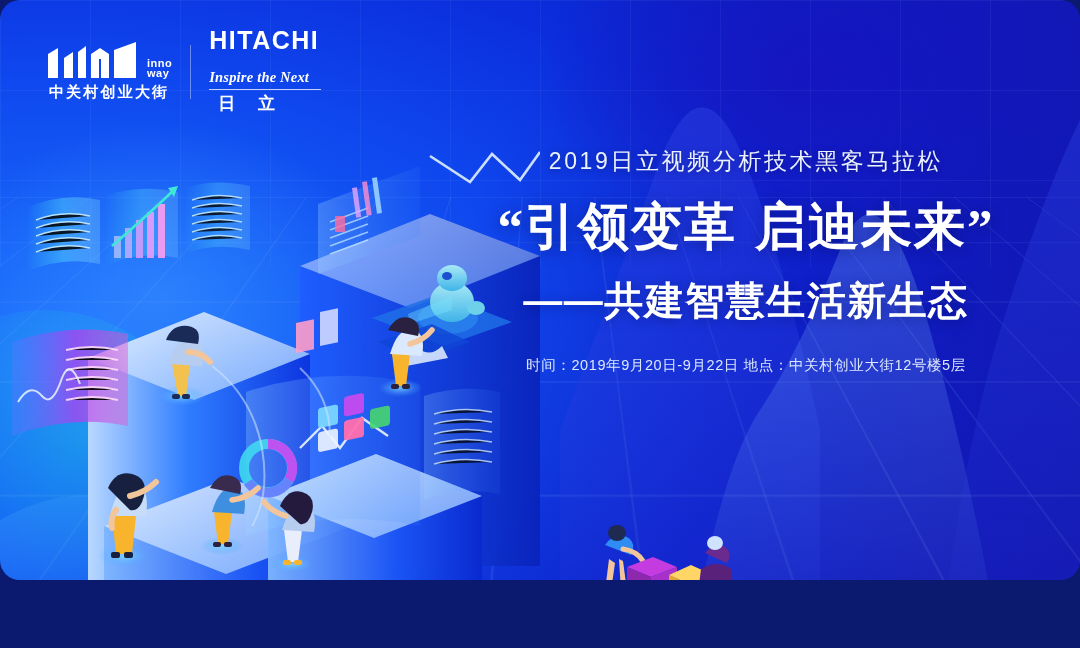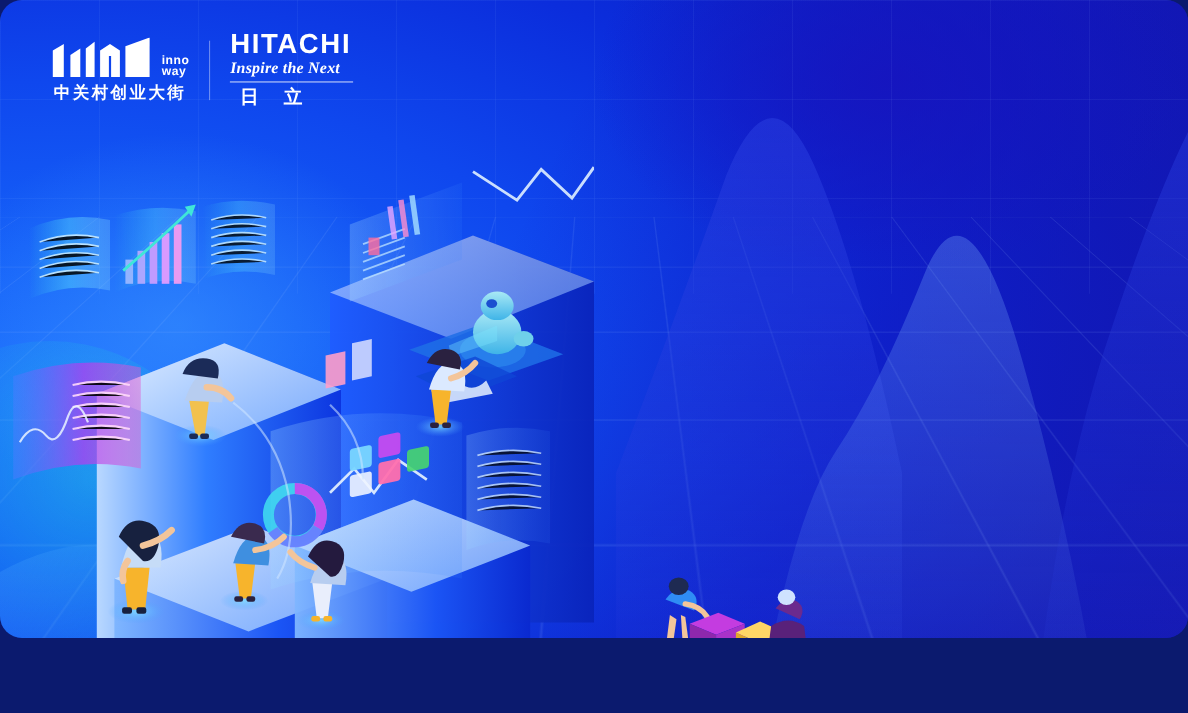--- a/index.html
+++ b/index.html
@@ -64,21 +64,21 @@
   .inno-cn{
     color:#fff;font-size:15px;letter-spacing:2.2px;font-weight:700;white-space:nowrap;
   }
   .logo-sep{width:1px;height:54px;background:rgba(255,255,255,.38);}
   .logo-hitachi{display:flex;flex-direction:column;}
   .hitachi-main{
     color:#fff;font-weight:700;font-size:25px;letter-spacing:1.5px;line-height:1;
   }
   .hitachi-sub{
     color:#fff;font-size:14.5px;font-style:italic;font-weight:700;letter-spacing:.2px;
-    margin-top:1px;font-family:"Liberation Serif","DejaVu Serif",serif;
+    margin-top:16px;font-family:"Liberation Serif","DejaVu Serif",serif;
   }
   .hitachi-rule{width:112px;height:1px;background:rgba(255,255,255,.75);margin:3px 0 2px;}
   .hitachi-cn{color:#fff;font-size:17px;font-weight:700;letter-spacing:9px;text-indent:9px;}
   
   .textblock{position:absolute;left:486px;top:146px;width:520px;text-align:center;}
   .t-sub{
     color:#eaf2ff;font-size:23px;letter-spacing:2.6px;font-weight:400;white-space:nowrap;
     text-shadow:0 1px 6px rgba(0,0,40,.35);
   }
   .t-main{
@@ -405,14 +405,22 @@
       <ellipse cx="150" cy="38" rx="8" ry="7" fill="#cfe2ff"></ellipse>
       <path d="M136 64 q16 -10 30 0 l4 32 l-38 0 z" fill="#59217a"></path>
     </g>
     <g>
       <ellipse cx="86" cy="104" rx="28" ry="12" fill="#2f7fe8"></ellipse>
       <path d="M86 104 L60 100 Q72 86 92 88 Z" fill="#ff9a4d"></path>
       <path d="M86 104 L92 88 Q104 92 106 100 Z" fill="#ffc078"></path>
     </g>
   </svg>
 
+  <div class="textblock">
+    <div class="t-sub">2019日立视频分析技术黑客马拉松</div>
+    <div class="t-main">
+      <span class="q">“</span><span>引领变革</span><span class="gap"></span><span>启迪未来</span><span class="q">”</span>
+    </div>
+    <div class="t-third">——共建智慧生活新生态</div>
+    <div class="t-meta">时间：2019年9月20日-9月22日  地点：中关村创业大街12号楼5层</div>
+  </div>
 
 </div>
 
 </body></html>

